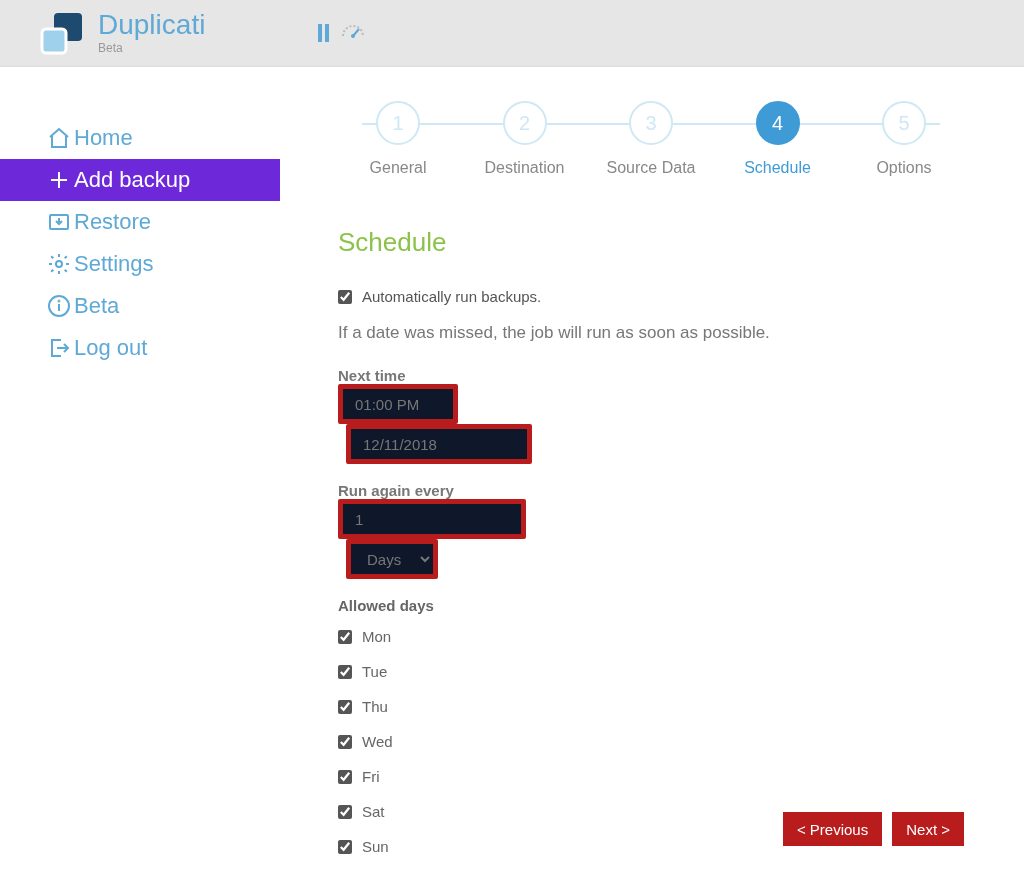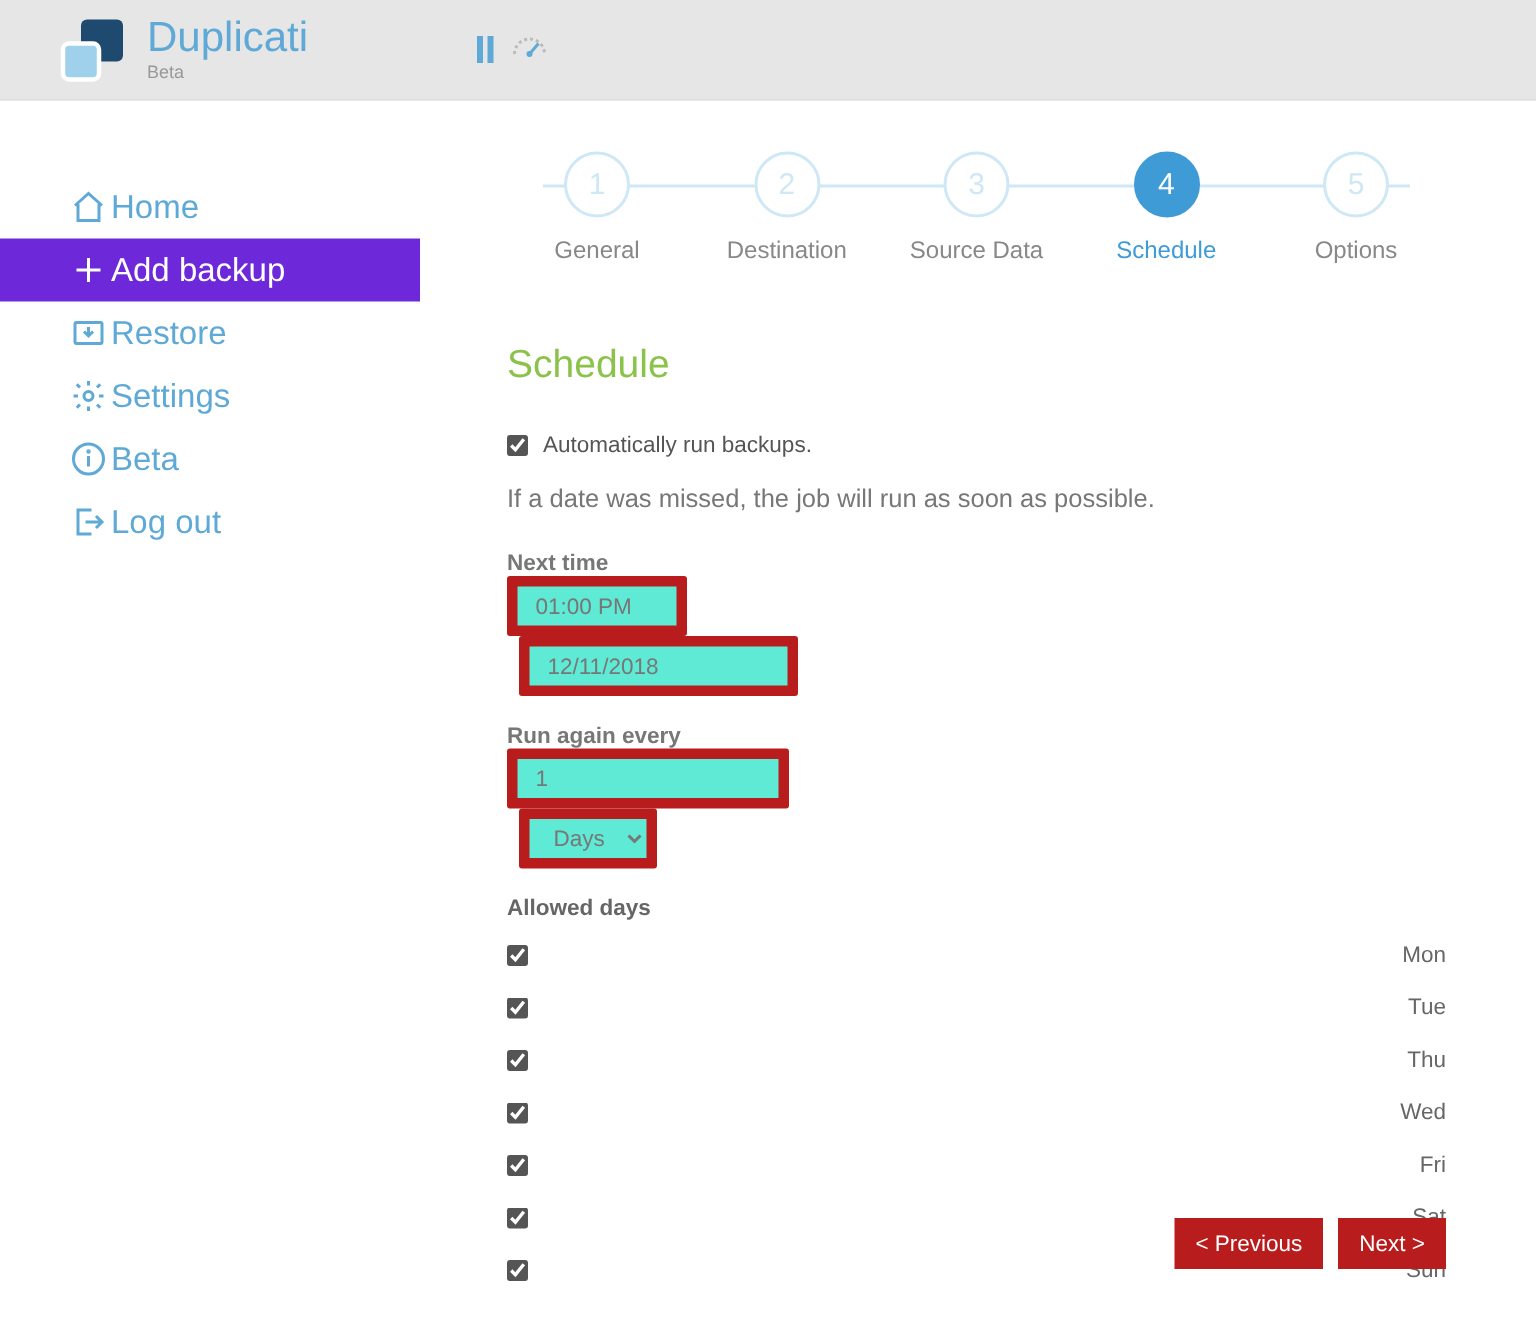--- a/index.html
+++ b/index.html
@@ -40,29 +40,29 @@
   .step-label { font-size:16px; color:#888; }
   .step.active .step-label { color:#3e9bd6; font-weight:500; }
 
   
   h2.section { color:#8bc34a; font-size:26px; font-weight:400; margin-bottom:30px; }
   .row { display:flex; align-items:center; margin-bottom:18px; }
   .chk-label { font-size:15px; color:#555;}
   .hint { font-size:17px; color:#777; margin-bottom:24px; }
   .form-row { display:flex; align-items:flex-start; margin-bottom:18px;flex-direction:column; }
   .form-row .lbl { width:180px; font-size:15px; color:#777; font-weight:600; }
-  input[type=text], select { height:40px; border:7px solid #b91c1c; border-radius:2px; padding:0 12px; font-size:15px; color:#777; background:#5eead4; font-family:inherit;}
+  input[type=text], select { height:40px; border:5px solid #b91c1c; border-radius:2px; padding:0 12px; font-size:15px; color:#777; background:#0f172a; font-family:inherit;}
   input[type=checkbox]{ width:14px; height:14px; margin-right:10px; accent-color:#555;}
   .time-input { width:120px; }
   .date-input { width:186px; margin-left:8px; }
   .every-input { width:188px; }
   .unit-select { width:92px; margin-left:8px; }
 
   .subhead { font-size:15px; font-weight:700; color:#666; margin:10px 0 14px; }
-  .day-row { display:flex; align-items:center; margin-bottom:18px; font-size:15px; color:#666;justify-content:space-between; }
+  .day-row { display:flex; align-items:center; margin-bottom:18px; font-size:15px; color:#666; }
 
   .footer-btns { position:absolute; right:60px; bottom:46px; display:flex; gap:10px; }
   .btn { background:#b91c1c; color:#fff; border:none; height:34px; padding:0 14px; font-size:15px; cursor:pointer; }
 </style>
 </head>
 <body>
 
 <div class="topbar">
   <div class="logo-wrap">
     <div class="logo-icon">

